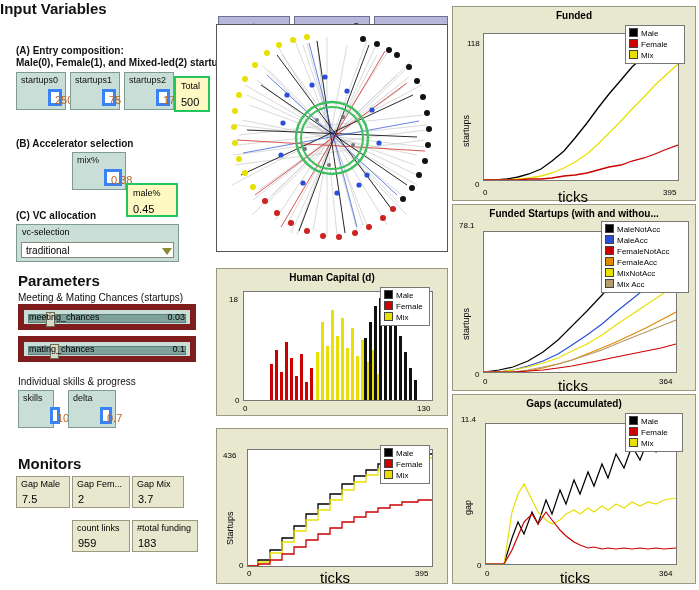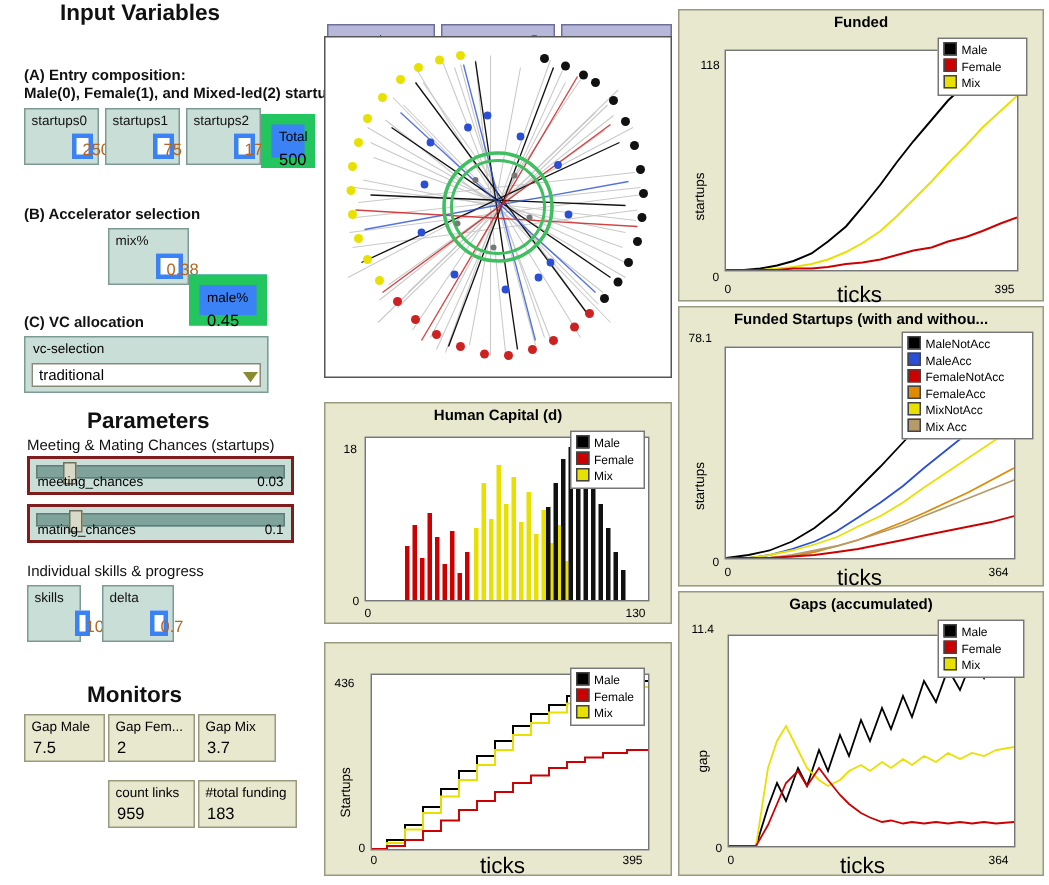--- a/index.html
+++ b/index.html
@@ -9,21 +9,20 @@
     font-family:"Liberation Sans", sans-serif;
     font-size:10px;
     color:#000;
     overflow:hidden;
   }
   .root{position:relative;width:699px;height:590px;}
   .sec-title{
     font-size:15px;
     font-weight:bold;
     color:#111;
-    padding-left:40px;
   }
   .lbl{font-size:10px;color:#111;}
 
   
   #left{left:0;top:0;width:212px;height:590px;background:#fff;}
 
   .inputbox{
     position:absolute;
     background:#c9ded7;
     border:1px solid #7d9b94;
@@ -33,27 +32,27 @@
     position:absolute;left:4px;top:2px;font-size:9px;color:#111;
   }
   .inputbox .val{
     position:absolute;left:3px;right:3px;bottom:3px;height:17px;
     background:#fff;border:3px solid #3b82f6;
     color:#b5651d;font-size:11px;line-height:17px;padding-left:4px;
     box-sizing:border-box;
     margin-left:28px;
   }
   .totalbox{
-    position:absolute;background:#3b82f6;border:7px solid #22c55e;box-sizing:border-box;
+    position:absolute;background:#fef9c3;border:2px solid #22c55e;box-sizing:border-box;
   }
   .totalbox .cap{position:absolute;left:5px;top:3px;font-size:9px;}
   .totalbox .val{position:absolute;left:5px;top:18px;font-size:11px;}
 
   .slbox{
-    position:absolute;background:#c9ded7;border:2px solid #7f1d1d;box-sizing:border-box;
+    position:absolute;background:#c9ded7;border:6px solid #7f1d1d;box-sizing:border-box;
   }
   .slider-track{
     position:absolute;left:4px;right:4px;top:4px;height:9px;
     background:#7fa39b;border:1px solid #5d7f78;box-sizing:border-box;
   }
   .slider-knob{
     position:absolute;top:2px;width:7px;height:13px;background:#d9d9c8;border:1px solid #6f6f5c;
   }
   .slider-name{position:absolute;left:5px;bottom:2px;font-size:9px;}
   .slider-val{position:absolute;right:5px;bottom:2px;font-size:9px;}

